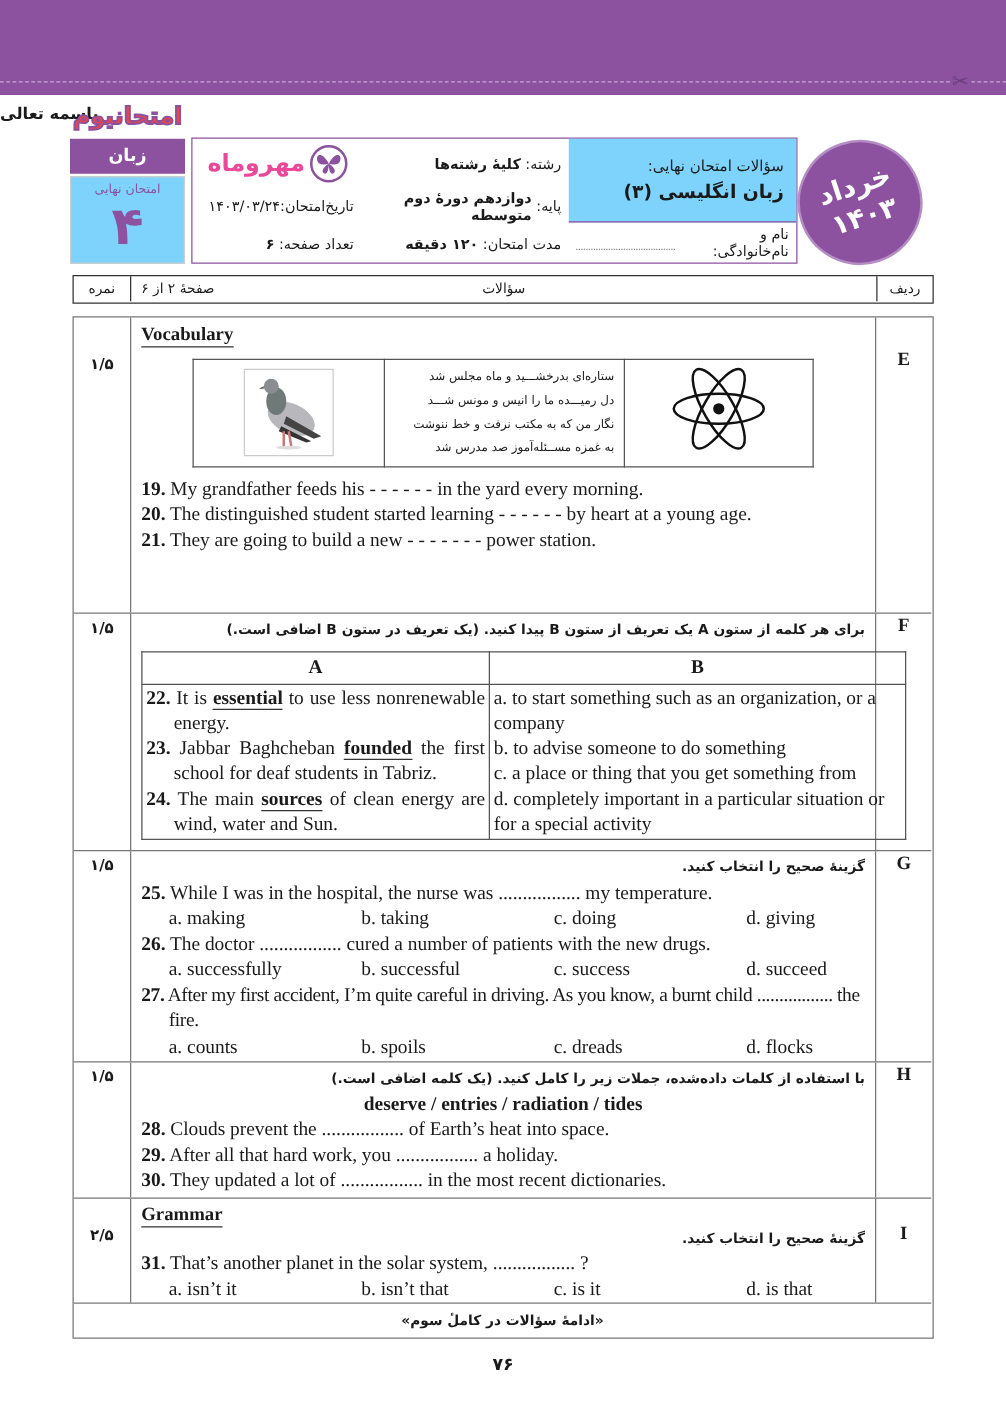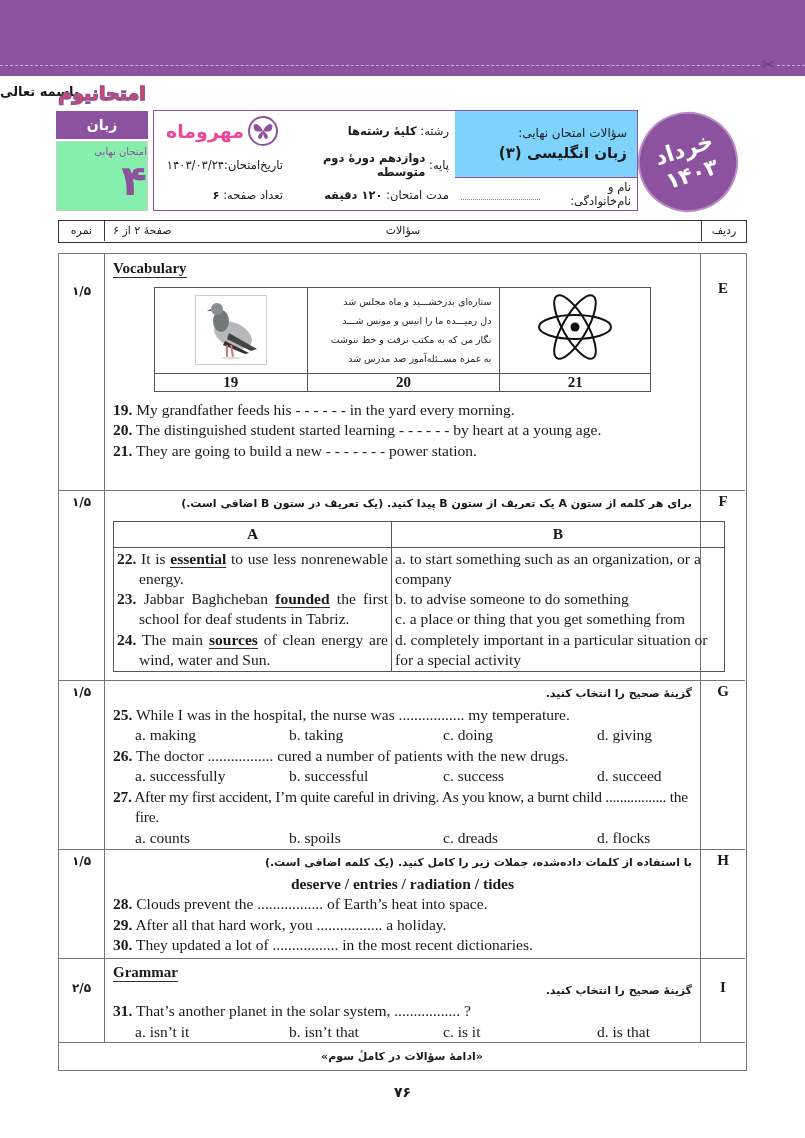--- a/index.html
+++ b/index.html
@@ -10,22 +10,22 @@
   .cut-line { position: absolute; left: 0; top: 65px; width: 805px; border-top: 1.5px dashed #c9a8d6; }
   .scissors { position: absolute; right: 28px; top: 55px; color: #6a3d7a; font-size: 16px; background: #8c52a0; padding: 0 2px; }
 
   .bismillah { position: absolute; left: 0; width: 683px; top: 84px; text-align: left; font-size: 13px; font-weight: bold; direction: rtl; }
 
   
   .brand-title { position: absolute; left: 56px; top: 82px; width: 92px; height: 28px; font-size: 19px; font-weight: bold; color: #ef4444;
     -webkit-text-stroke: 1.5px #8c52a0; text-align: center; direction: rtl; font-family: "DejaVu Sans", sans-serif; letter-spacing: -1px; }
   .subject-badge { position: absolute; left: 56px; top: 111px; width: 92px; height: 28px; background: #8c52a0; color: #fff; font-size: 14px;
     font-weight: bold; text-align: center; line-height: 28px; direction: rtl; }
-  .number-badge { position: absolute; left: 56px; top: 141px; width: 92px; height: 70px; background: #86efac; border: 1px solid #ccc;
-    direction: rtl; }
+  .number-badge { position: absolute; left: 56px; top: 141px; width: 92px; height: 70px; background: #7dd3fc; border: 1px solid #ccc;
+    text-align: center; direction: rtl; }
   .number-badge .lbl { font-size: 10px; color: #8c52a0; margin-top: 4px; display: block; }
   .number-badge .num { font-size: 42px; color: #8c52a0; font-weight: bold; line-height: 48px; display: block; }
 
   
   .info { position: absolute; left: 153px; top: 110px; width: 485px; height: 101px; border: 1.5px solid #8c52a0; direction: rtl; }
   .info .cell { position: absolute; border-color: #8c52a0; border-style: solid; border-width: 0; font-size: 11.5px; display: flex; align-items: center; padding: 0 6px; }
   .info b { font-weight: bold; }
   .title-cell { right: 0; top: 0; width: 182px; height: 67px; border-left-width: 1.5px; border-bottom-width: 1.5px !important; flex-direction: column; justify-content: center; align-items: flex-start !important; padding-right: 10px !important; background: #7dd3fc; }
   .title-cell .t1 { font-size: 12px; }
   .title-cell .t2 { font-size: 15px; font-weight: bold; margin-top: 4px; }
@@ -187,25 +187,20 @@
             <svg width="80" height="76" viewBox="0 0 80 76">
               <g fill="none" stroke="#111" stroke-width="2">
                 <ellipse cx="40" cy="38" rx="36" ry="12"></ellipse>
                 <ellipse cx="40" cy="38" rx="36" ry="12" transform="rotate(60 40 38)"></ellipse>
                 <ellipse cx="40" cy="38" rx="36" ry="12" transform="rotate(-60 40 38)"></ellipse>
               </g>
               <circle cx="40" cy="38" r="4.5" fill="#111"></circle>
             </svg>
           </td>
         </tr>
-        <tr class="numrow">
-          <td>19</td>
-          <td>20</td>
-          <td>21</td>
-        </tr>
       </tbody>
         </table>
       <div style="margin-top:8px;"><span class="qn">19.</span><span> My grandfather feeds his - - - - - - in the yard every morning.</span></div>
       <div><span class="qn">20.</span><span> The distinguished student started learning - - - - - - by heart at a young age.</span></div>
       <div><span class="qn">21.</span><span> They are going to build a new - - - - - - - power station.</span></div>
     </div>
   </div>
 
   <div class="sec" style="top:237px; height:190px;">
     <div class="score" style="padding-top:4px;">۱/۵</div>

